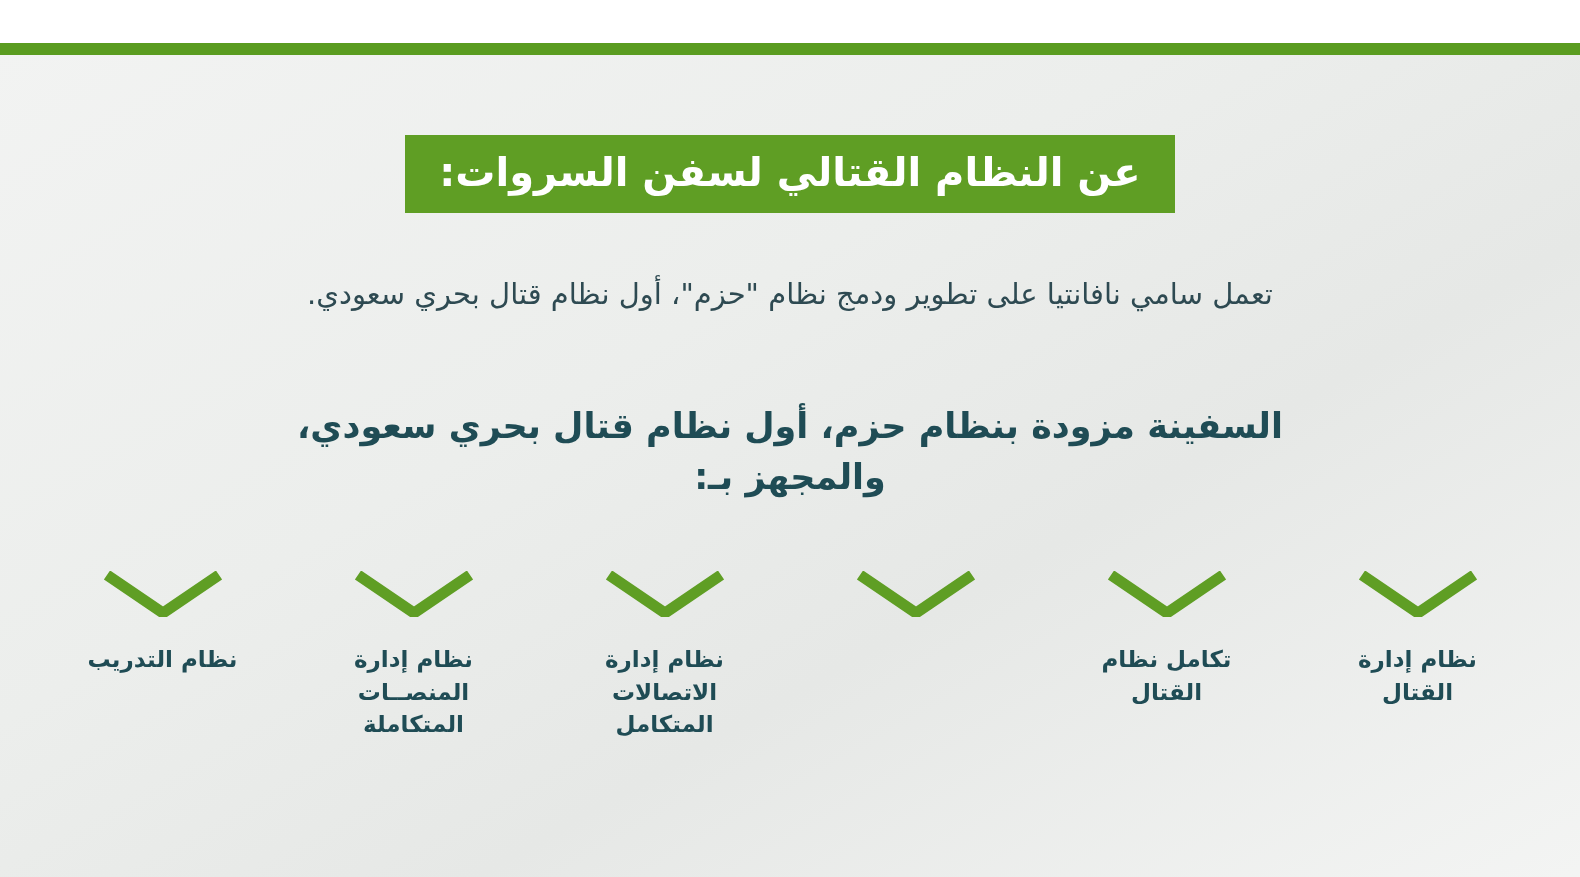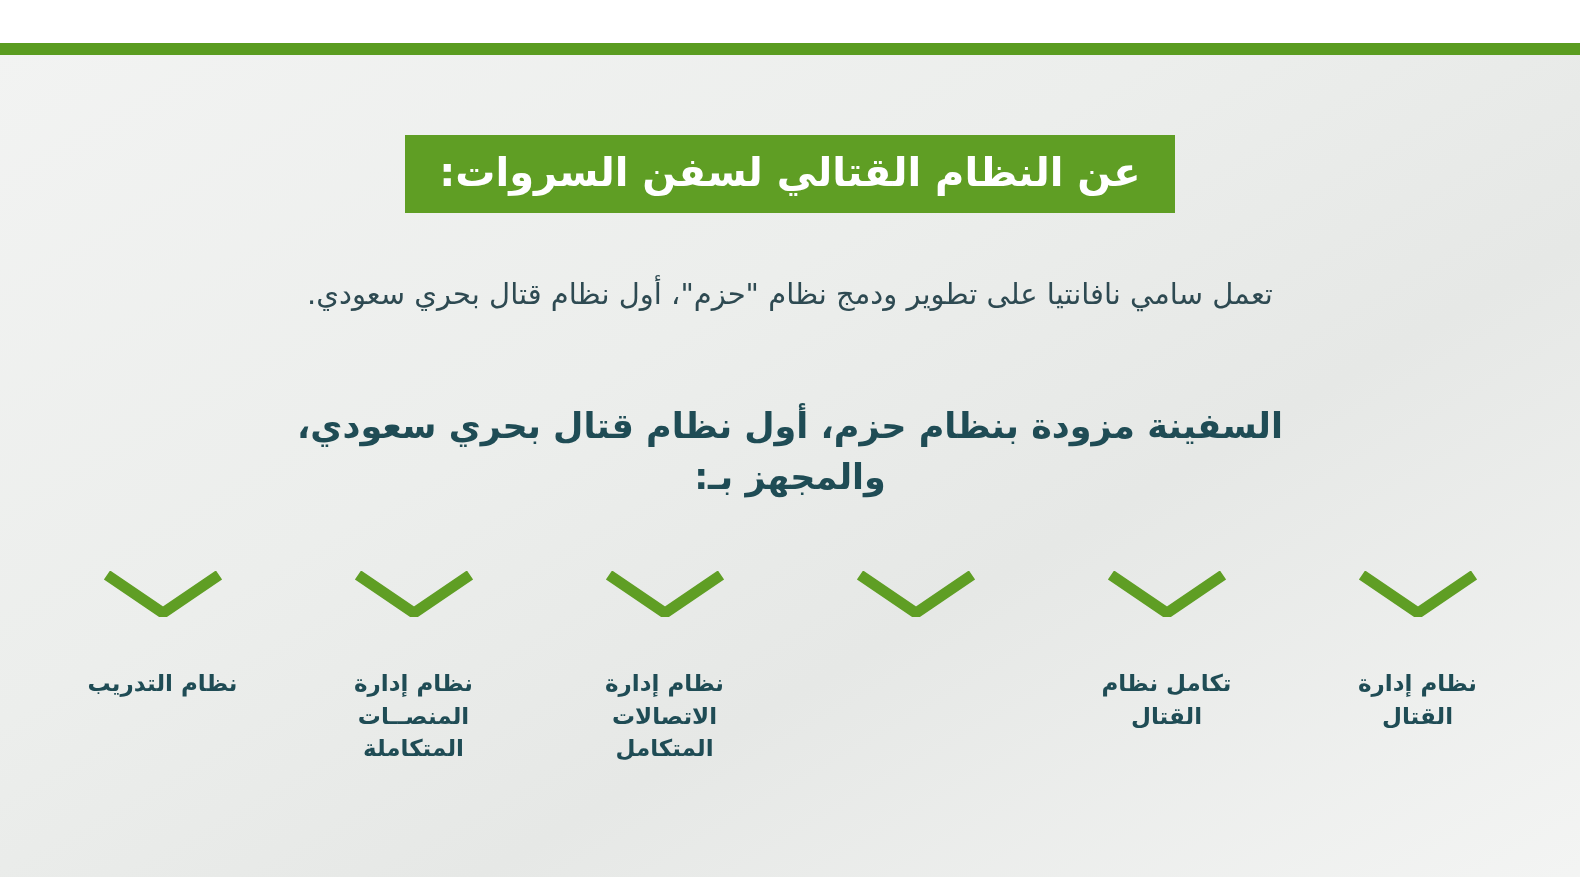--- a/index.html
+++ b/index.html
@@ -93,21 +93,20 @@
     flex-direction: row;
     justify-content: space-between;
     align-items: flex-start;
   }
 
   .feature {
     width: 205px;
     display: flex;
     flex-direction: column;
     align-items: center;
-    gap: 24px;
   }
 
   .chev {
     width: 120px;
     height: 46px;
     display: block;
   }
 
   .feature-label {
     margin-top: 26px;

